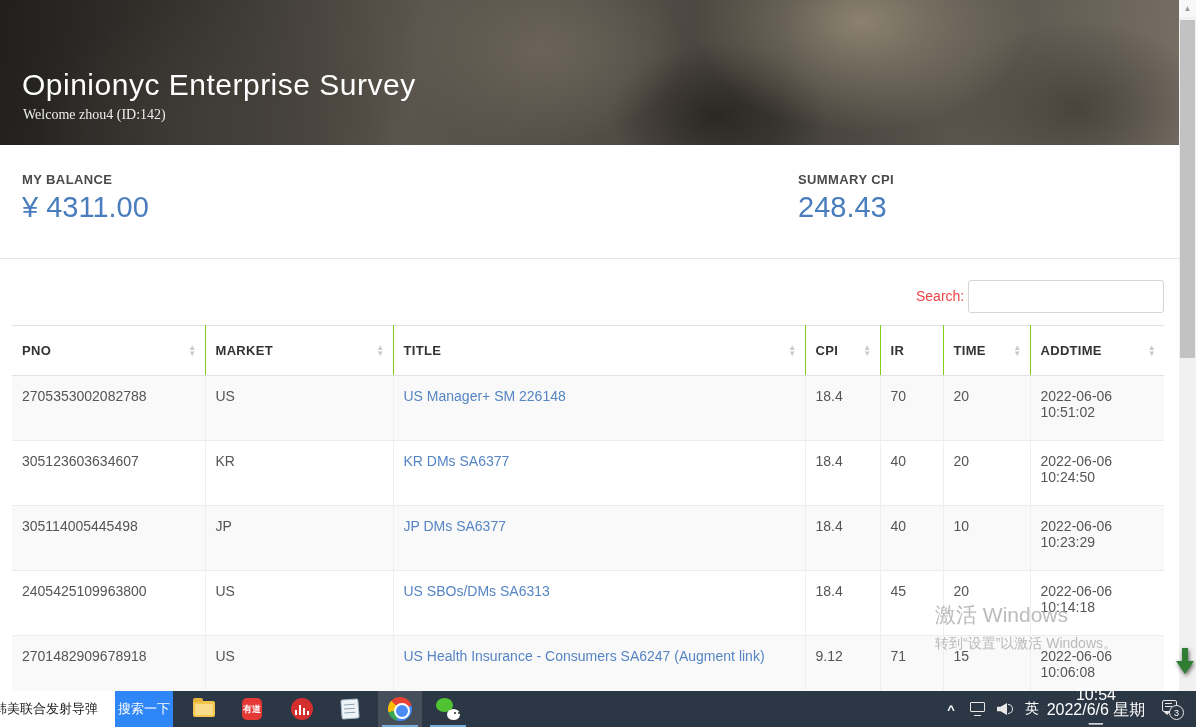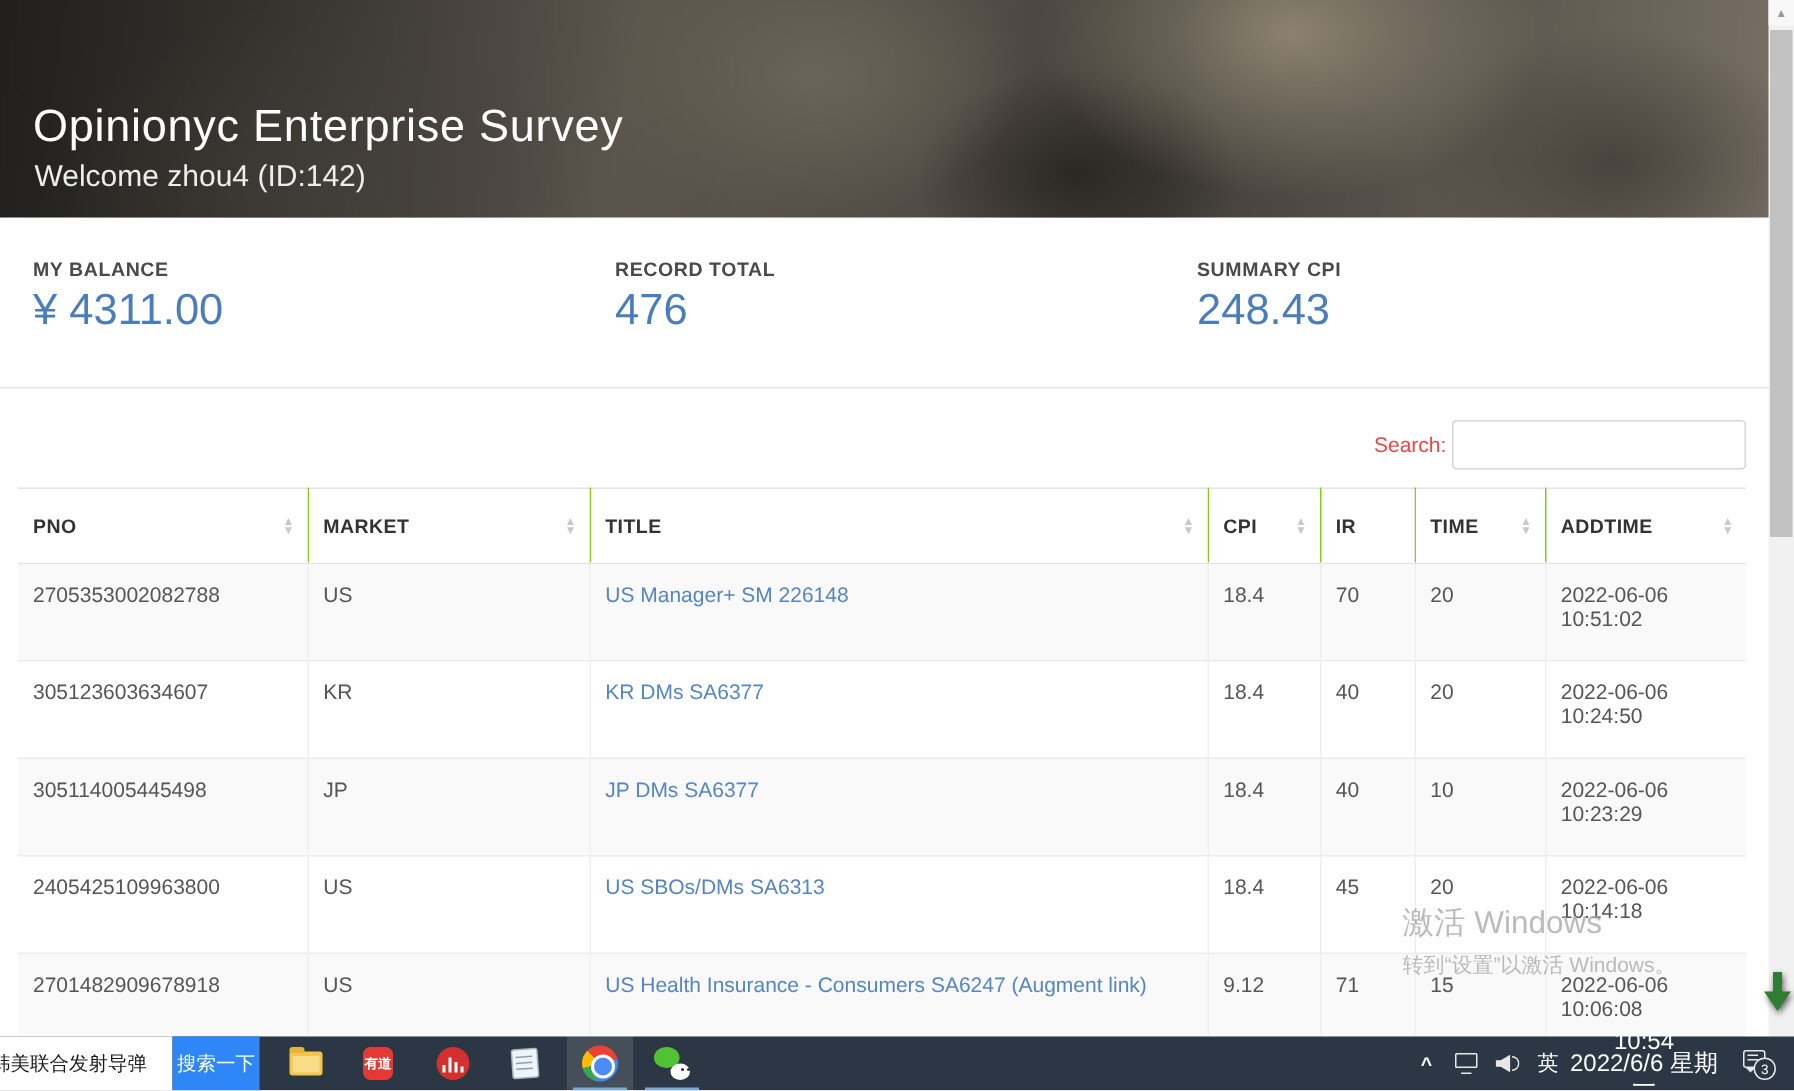--- a/index.html
+++ b/index.html
@@ -14,21 +14,21 @@
       radial-gradient(300px 200px at 18% 85%, rgba(90,84,76,.9), rgba(0,0,0,0) 60%),
       radial-gradient(240px 160px at 45% 35%, rgba(120,112,100,.8), rgba(0,0,0,0) 60%),
       radial-gradient(220px 150px at 90% 75%, rgba(70,64,58,.9), rgba(0,0,0,0) 60%),
       radial-gradient(180px 120px at 60% 80%, rgba(40,36,32,.9), rgba(0,0,0,0) 60%),
       linear-gradient(100deg, #34312d, #6b645a 35%, #413d38 65%, #7a7267);
   }
   .hero::after { content:""; position:absolute; inset:0;
       background:linear-gradient(to right, rgba(10,10,10,.45), rgba(0,0,0,0) 55%); }
   .hero-title { position:absolute; left:22px; top:68px; z-index:2; color:#fff;
       font-size:30px; font-weight:400; letter-spacing:.5px; }
-  .hero-sub { position:absolute; left:23px; top:107px; z-index:2; color:#ededed; font-size:20px; }
+  .hero-sub { position:absolute; left:23px; top:107px; z-index:2; color:#ededed; font-size:14px;font-family:Liberation Serif, serif; }
 
   
   .stat { position:absolute; top:172px; }
   .stat .lbl { font-size:13px; font-weight:bold; color:#4a4a4a; letter-spacing:.4px; }
   .stat .val { margin-top:4px; font-size:29px; color:#4a7dbe; }
   .stat.s0 { left:22px; } .stat.s1 { left:410px; } .stat.s2 { left:798px; }
 
   .divider { position:absolute; left:0; top:258px; width:1196px; height:1px; background:#e4e4e4; }
 
   
@@ -153,24 +153,20 @@
 
   <div class="hero">
     <div class="hero-title">Opinionyc Enterprise Survey</div>
     <div class="hero-sub">Welcome zhou4 (ID:142)</div>
   </div>
 
   <div class="stat s0">
     <div class="lbl">MY BALANCE</div>
     <div class="val">¥ 4311.00</div>
   </div>
-  <div class="stat s1">
-    <div class="lbl">RECORD TOTAL</div>
-    <div class="val">476</div>
-  </div>
   <div class="stat s2">
     <div class="lbl">SUMMARY CPI</div>
     <div class="val">248.43</div>
   </div>
 
   <div class="divider"></div>
 
   <span class="search-label">Search:</span>
   <input class="search-input" type="text" value="" style="">
 

